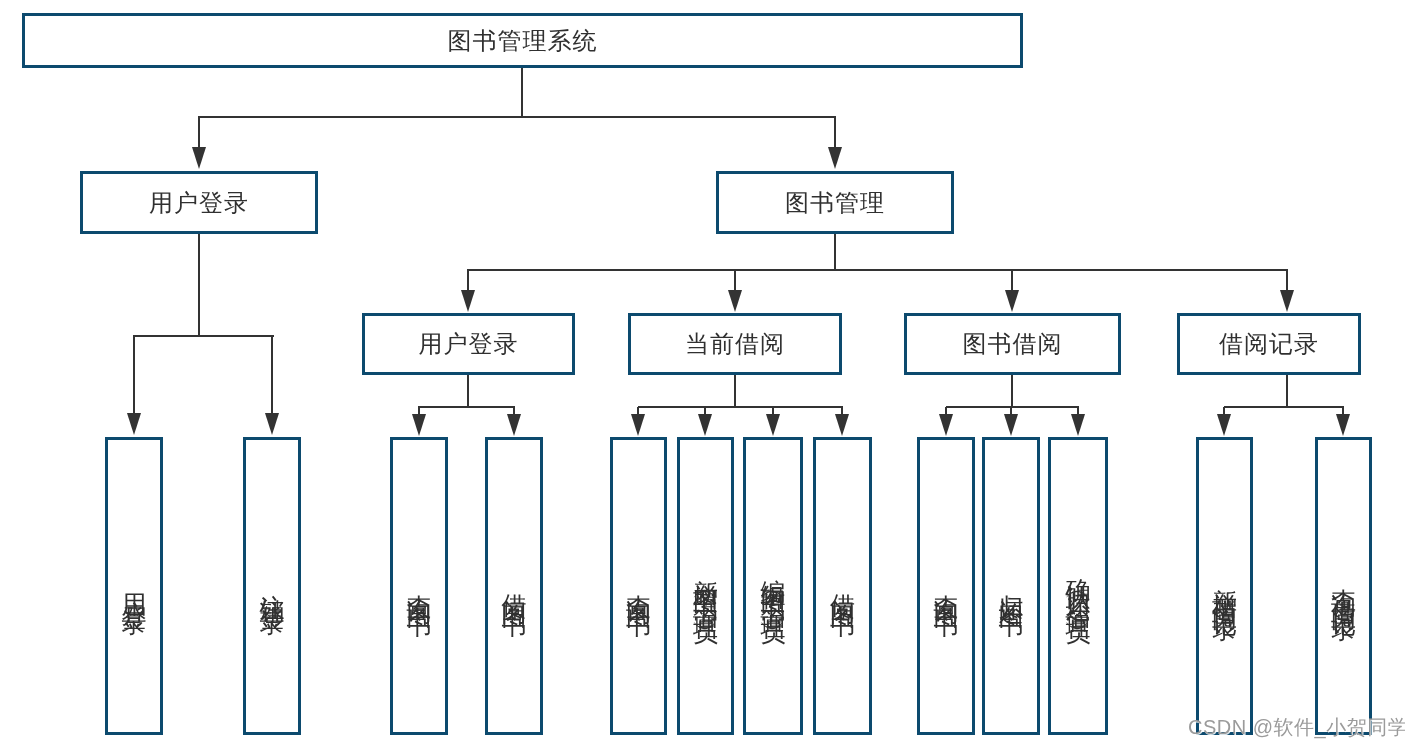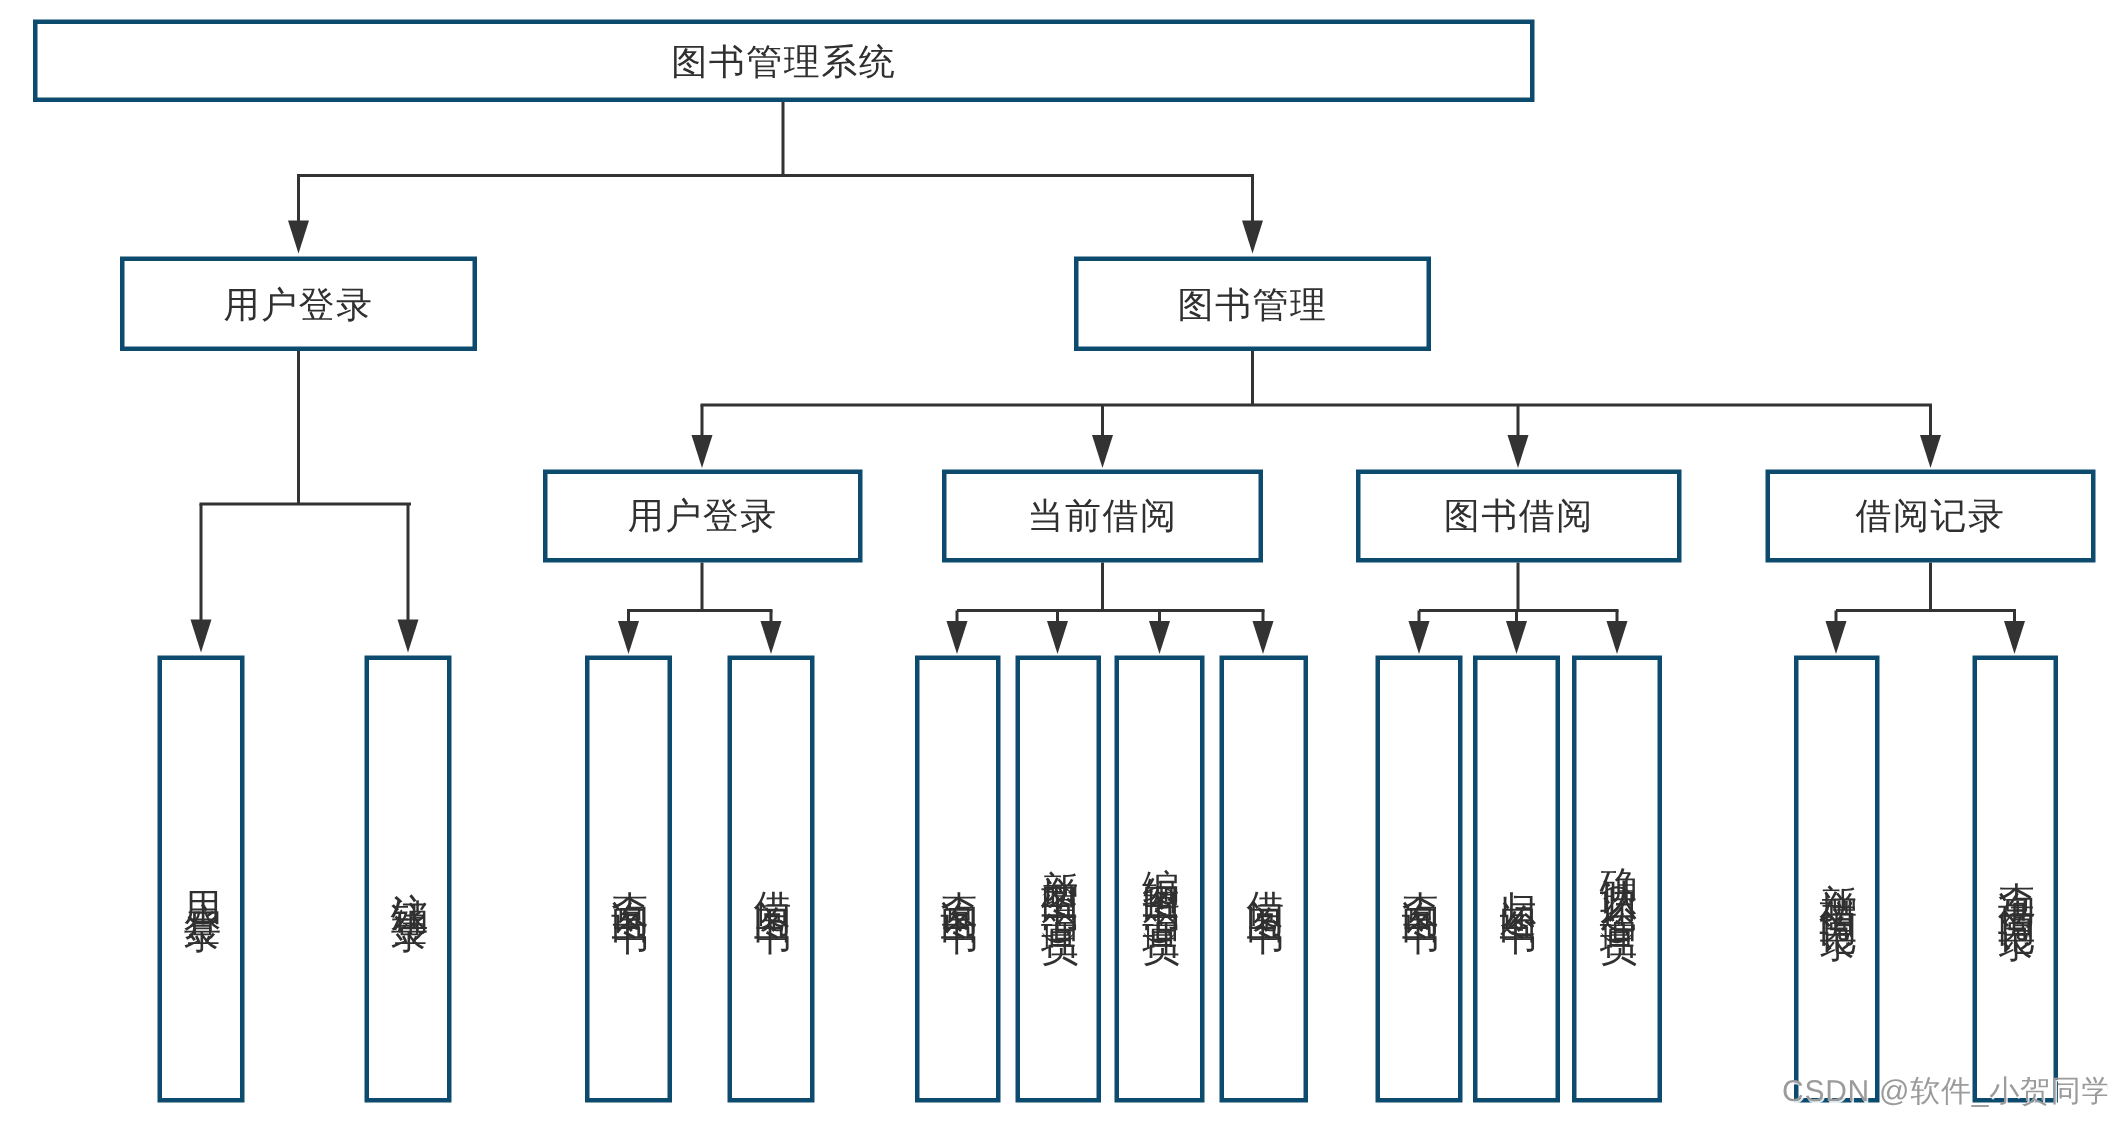--- a/index.html
+++ b/index.html
@@ -46,21 +46,21 @@
 
   <div class="box" style="left:362px;top:313px;width:213px;height:62px;">
     <span class="hlabel">用户登录</span>
   </div>
   <div class="box" style="left:628px;top:313px;width:214px;height:62px;">
     <span class="hlabel">当前借阅</span>
   </div>
   <div class="box" style="left:904px;top:313px;width:217px;height:62px;">
     <span class="hlabel">图书借阅</span>
   </div>
-  <div class="box" style="left:1177px;top:313px;width:220px;height:62px;">
+  <div class="box" style="left:1177px;top:313px;width:184px;height:62px;">
     <span class="hlabel">借阅记录</span>
   </div>
 
   <div class="box leaf" style="left:105px;top:437px;width:58px;height:298px;">
     <span class="vtext">用户登录</span>
   </div>
   <div class="box leaf" style="left:243px;top:437px;width:58px;height:298px;">
     <span class="vtext">注销登录</span>
   </div>
 

